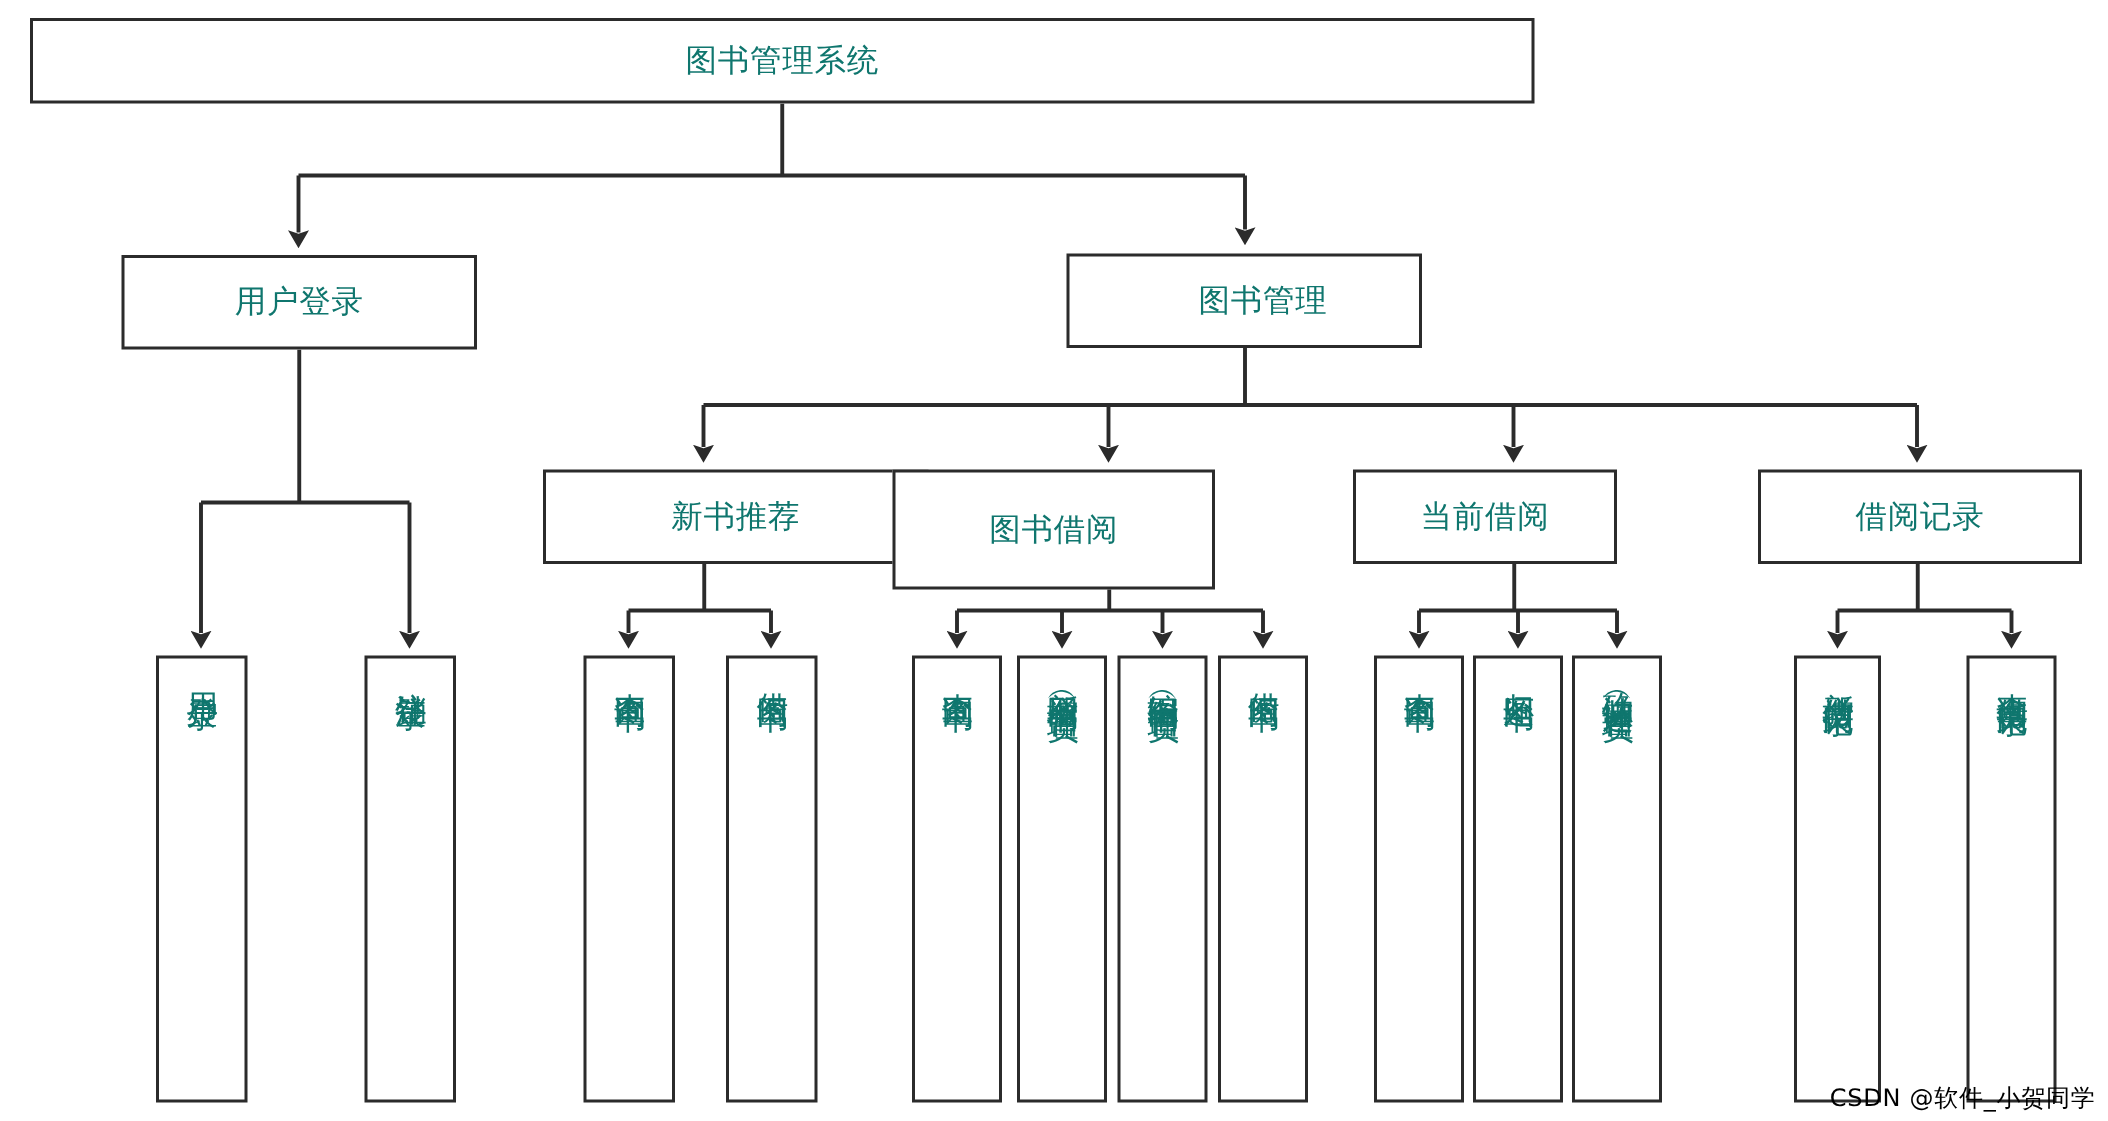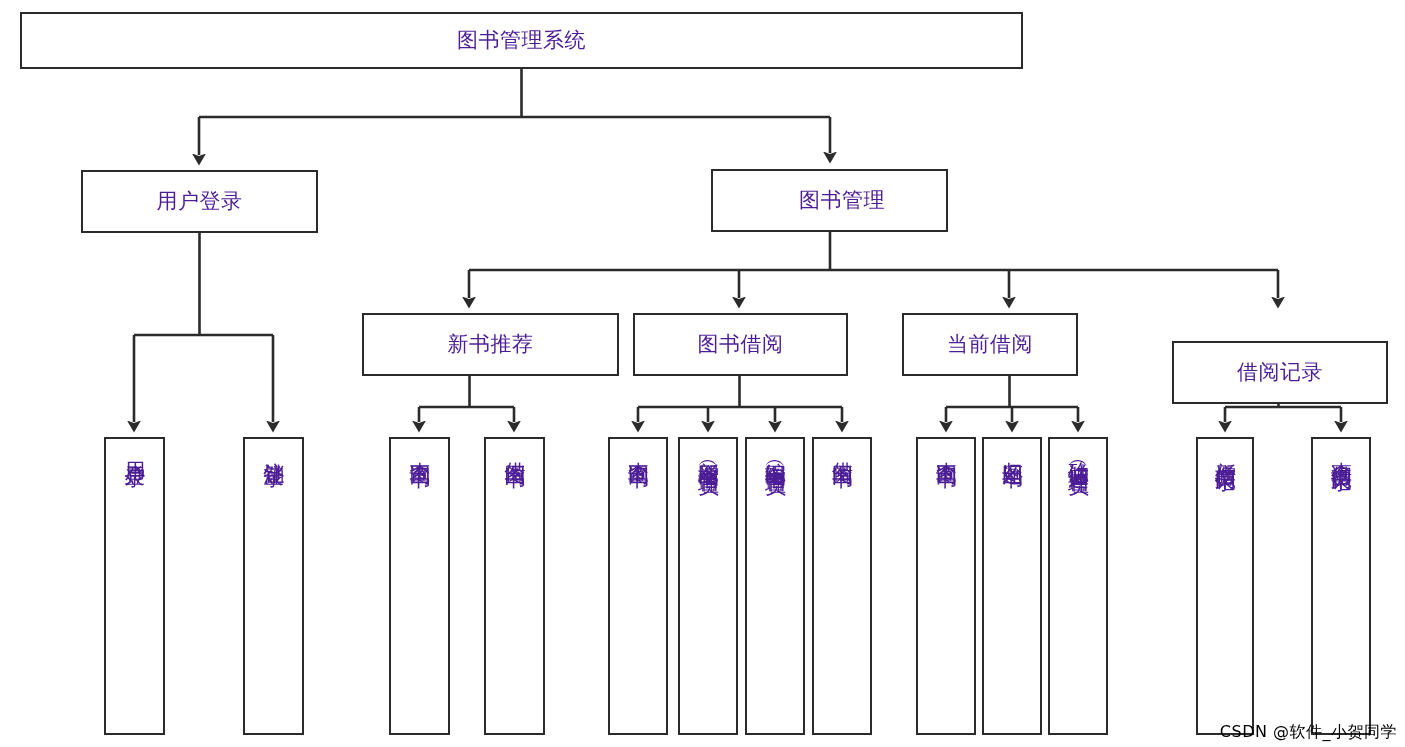--- a/index.html
+++ b/index.html
@@ -28,21 +28,21 @@
     background:#ffffff;
     display:flex;
     align-items:center;
     justify-content:center;
     z-index:2;
   }
   .node .label{
     font-size:21px;
     line-height:1.15;
     letter-spacing:0.5px;
-    color:#4c1d95;
+    color:#0f766e;
     white-space:nowrap;
     text-align:center;
   }
   
   .node.vertical{
     align-items:flex-start;
     justify-content:center;
     padding-top:6px;
   }
   .node.vertical .label{
@@ -128,27 +128,27 @@
   <div class="node" style="left:81px;top:170px;width:237px;height:63px;">
     <span class="label">用户登录</span>
   </div>
   <div class="node" style="left:711px;top:169px;width:237px;height:63px;padding-left:25px;">
     <span class="label">图书管理</span>
   </div>
 
   <div class="node" style="left:362px;top:313px;width:257px;height:63px;">
     <span class="label">新书推荐</span>
   </div>
-  <div class="node" style="left:633px;top:313px;width:215px;height:63px;">
+  <div class="node" style="left:595px;top:313px;width:215px;height:80px;">
     <span class="label">图书借阅</span>
   </div>
   <div class="node" style="left:902px;top:313px;width:176px;height:63px;">
     <span class="label">当前借阅</span>
   </div>
-  <div class="node" style="left:1172px;top:313px;width:216px;height:63px;margin-top:28px;">
+  <div class="node" style="left:1172px;top:313px;width:216px;height:63px;">
     <span class="label">借阅记录</span>
   </div>
 
   <div class="node vertical" style="left:104px;top:437px;width:61px;height:298px;">
     <span class="label">用户登录</span>
   </div>
   <div class="node vertical" style="left:243px;top:437px;width:61px;height:298px;">
     <span class="label">注销登录</span>
   </div>
 

